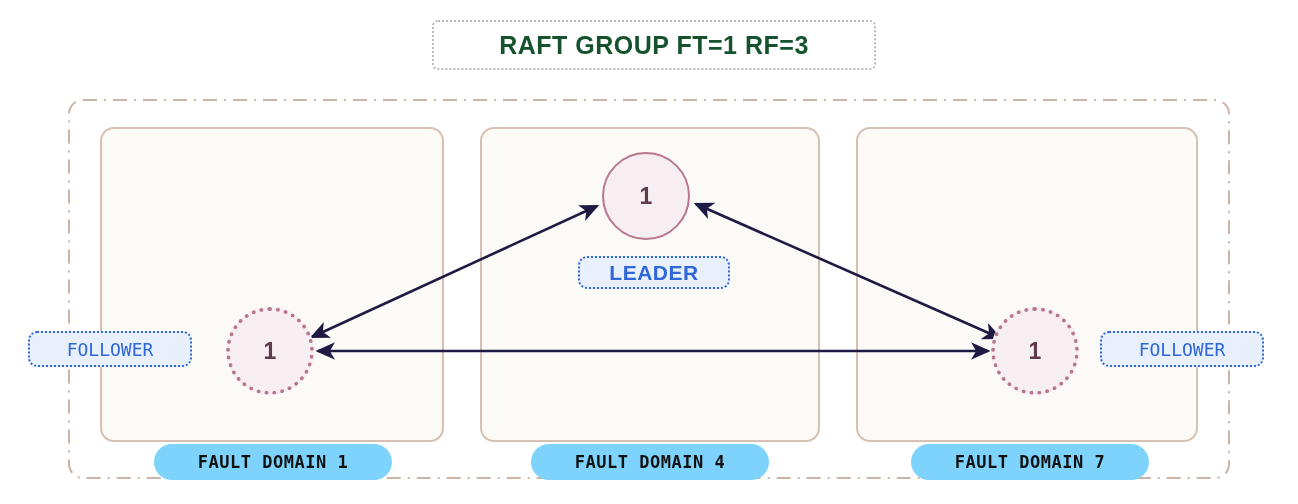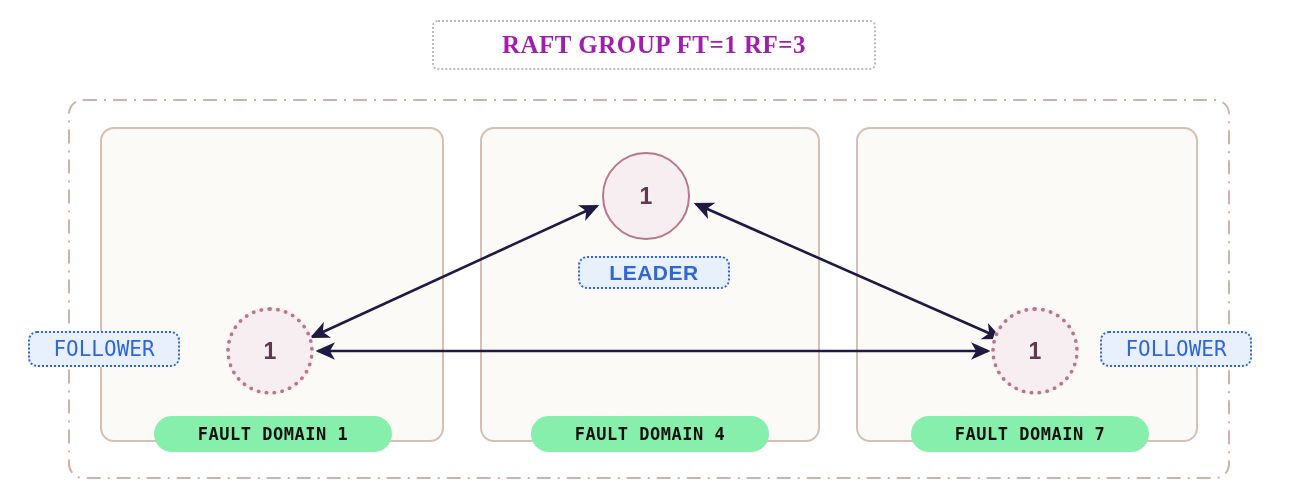--- a/index.html
+++ b/index.html
@@ -27,22 +27,22 @@
     top: 20px;
     width: 444px;
     height: 50px;
     box-sizing: border-box;
     display: flex;
     align-items: center;
     justify-content: center;
     border: 2px dotted #b9b9b9;
     border-radius: 6px;
     background: #ffffff;
-    color: #a21caf;
-    font-family: Liberation Serif, serif;
+    color: #14532d;
+    font-family: Liberation Sans, sans-serif;
     font-weight: bold;
     font-size: 25px;
     letter-spacing: 0.5px;
     white-space: nowrap;
   }
 
   
   .cluster-outer {
     position: absolute;
     left: 68px;
@@ -65,28 +65,28 @@
     border-radius: 14px;
     background: #fbfaf7;
   }
   #fd-box-1 { left: 100px;  width: 344px; }
   #fd-box-2 { left: 480px;  width: 340px; }
   #fd-box-3 { left: 856px;  width: 342px; }
 
   
   .fd-pill {
     position: absolute;
-    top: 416px;
+    top: 444px;
     height: 36px;
     box-sizing: border-box;
     display: flex;
     align-items: center;
     justify-content: center;
     border-radius: 18px;
-    background: #86efac;
+    background: #7dd3fc;
     color: #111111;
     font-family: "DejaVu Sans Mono", "Liberation Mono", monospace;
     font-weight: bold;
     font-size: 17px;
     letter-spacing: 0.5px;
     white-space: nowrap;
   }
   #fd-pill-1 { left: 154px; width: 238px; }
   #fd-pill-2 { left: 531px; width: 238px; }
   #fd-pill-3 { left: 911px; width: 238px; }
@@ -149,24 +149,24 @@
   #badge-leader {
     left: 578px; top: 256px;
     width: 152px; height: 33px;
     font-family: "Liberation Sans", sans-serif;
     font-weight: bold;
     font-size: 21px;
     letter-spacing: 0.5px;
   }
   .badge-follower {
     top: 331px;
-    width: 152px; height: 36px;
+    width: 164px; height: 36px;
     font-family: "DejaVu Sans Mono", "Liberation Mono", monospace;
     font-weight: normal;
-    font-size: 21px;
+    font-size: 18px;
     letter-spacing: 0px;
   }
   #badge-follower-1 { left: 28px; }
   #badge-follower-3 { left: 1100px; }
 </style>
 </head>
 <body>
 
 <div id="stage">
 

